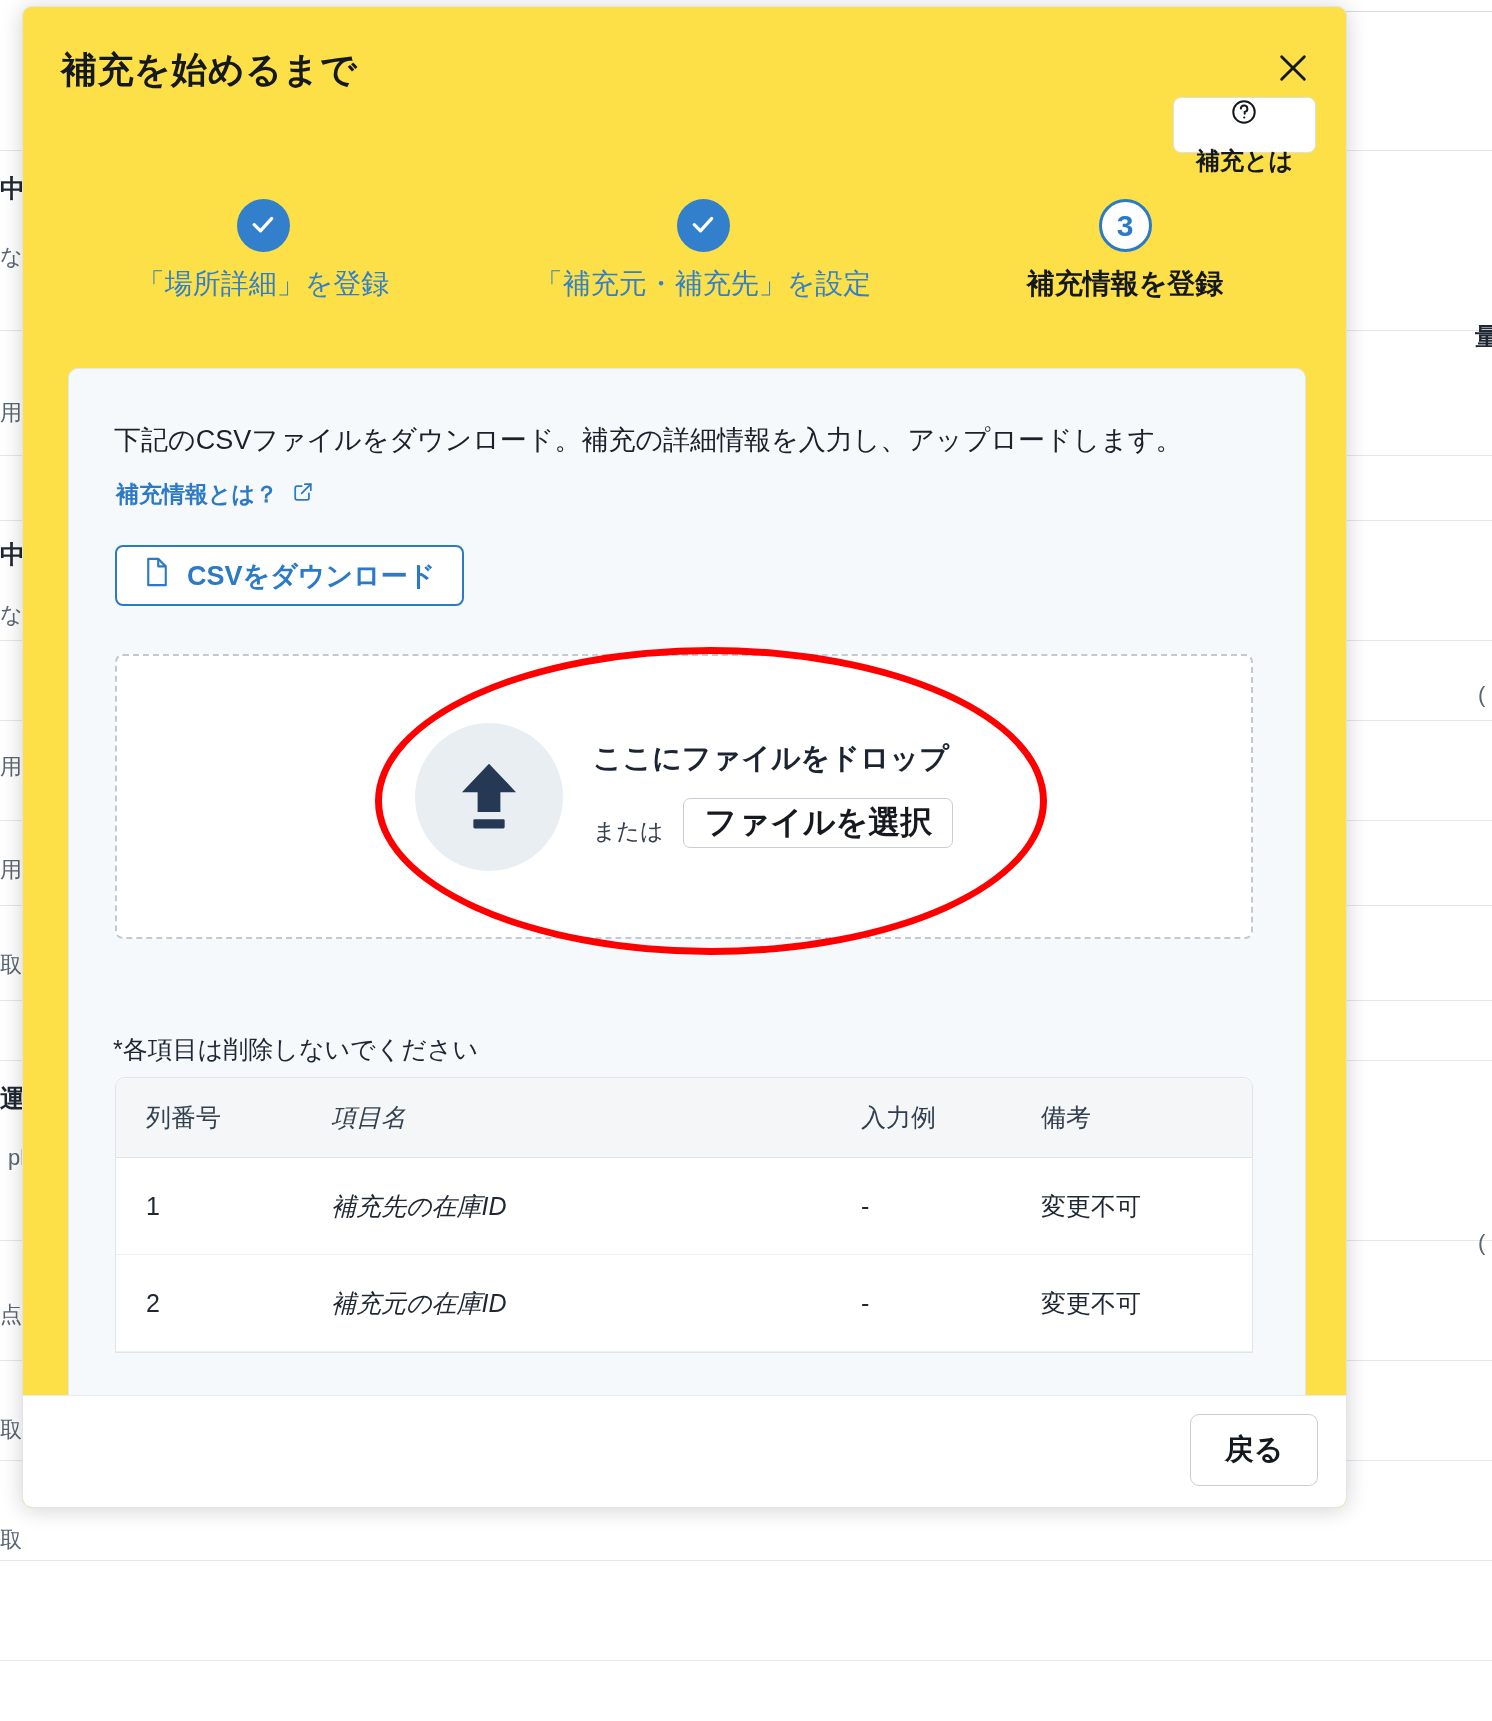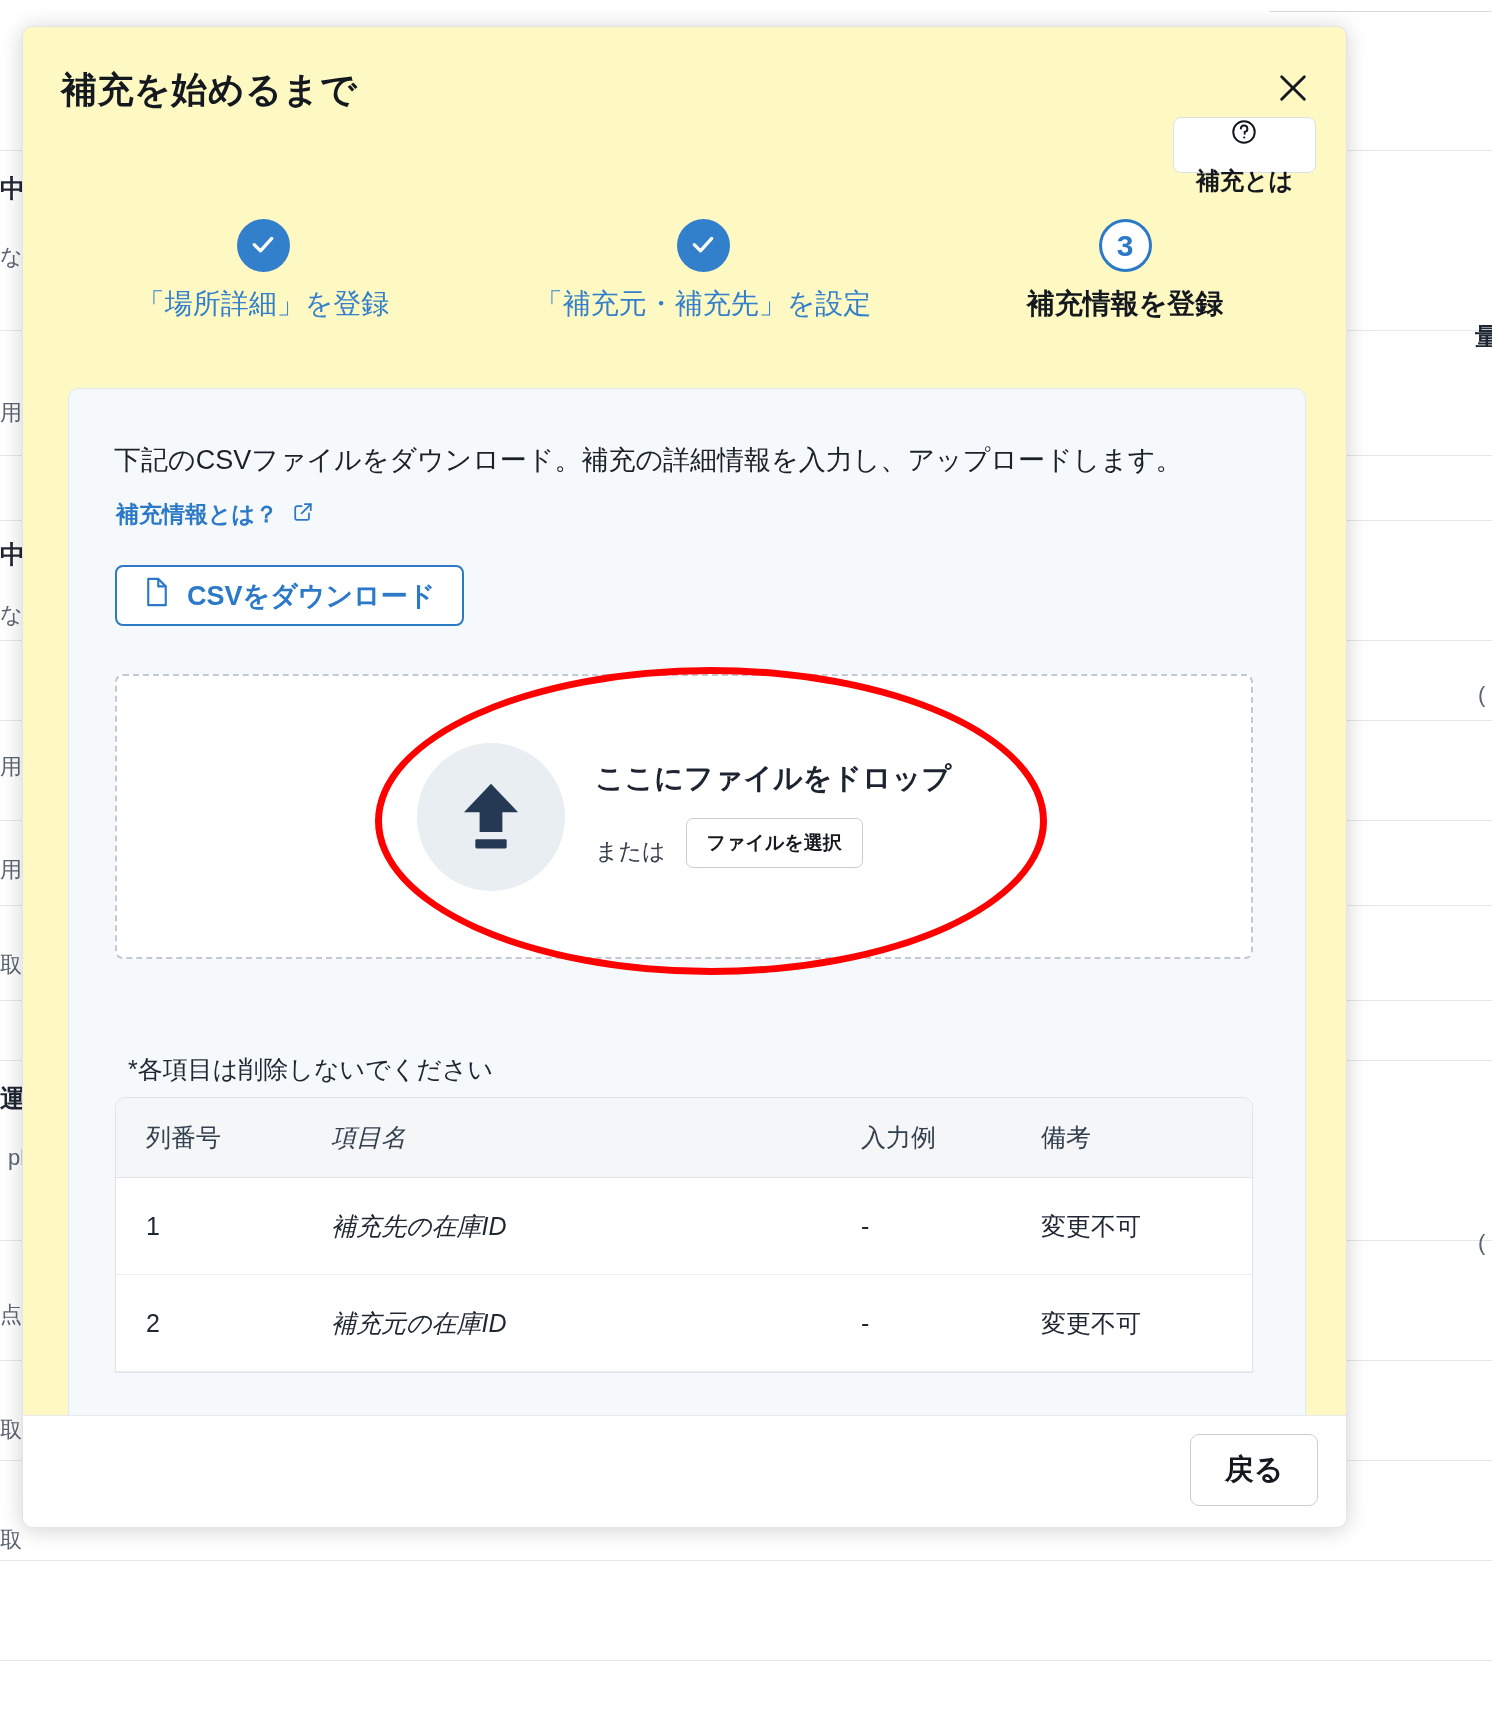--- a/index.html
+++ b/index.html
@@ -42,24 +42,24 @@
     top: 0; left: 1270px;
     width: 222px; height: 12px;
     background: #ffffff;
     border-bottom: 1px solid #d7dbe0;
   }
 
   
   #modal {
     position: absolute;
     left: 22px;
-    top: 26px;
+    top: 6px;
     width: 1325px;
     height: 1502px;
-    background: #fef9c3;
+    background: #fde047;
     border-radius: 10px;
     box-shadow: 0 2px 22px rgba(0,0,0,0.18);
     border: 1px solid #e1e4e8;
     overflow: hidden;
   }
 
   
   #modal-title {
     position: absolute;
     left: 38px;
@@ -263,21 +263,21 @@
     font-size: 23px;
     color: #39414d;
     margin-top: 16px;
   }
   #file-select-button {
     height: 50px;
     padding: 0 20px;
     background: #ffffff;
     border: 1px solid #c9ced6;
     border-radius: 7px;
-    font-size: 19px;
+    font-size: 32px;
     font-weight: 700;
     color: #16191f;
     cursor: pointer;
     white-space: nowrap;
     font-family: inherit;
   }
 
   
   #template-title {
     position: absolute;
@@ -288,21 +288,20 @@
     color: #14181f;
     white-space: nowrap;
   }
   #template-note {
     position: absolute;
     left: 44px;
     top: 664px;
     font-size: 25px;
     color: #1f2733;
     white-space: nowrap;
-    margin-left: 15px;
   }
 
   #template-table {
     position: absolute;
     left: 46px;
     top: 708px;
     width: 1138px;
     background: #ffffff;
     border: 1px solid #e0e4e9;
     border-top-left-radius: 10px;

